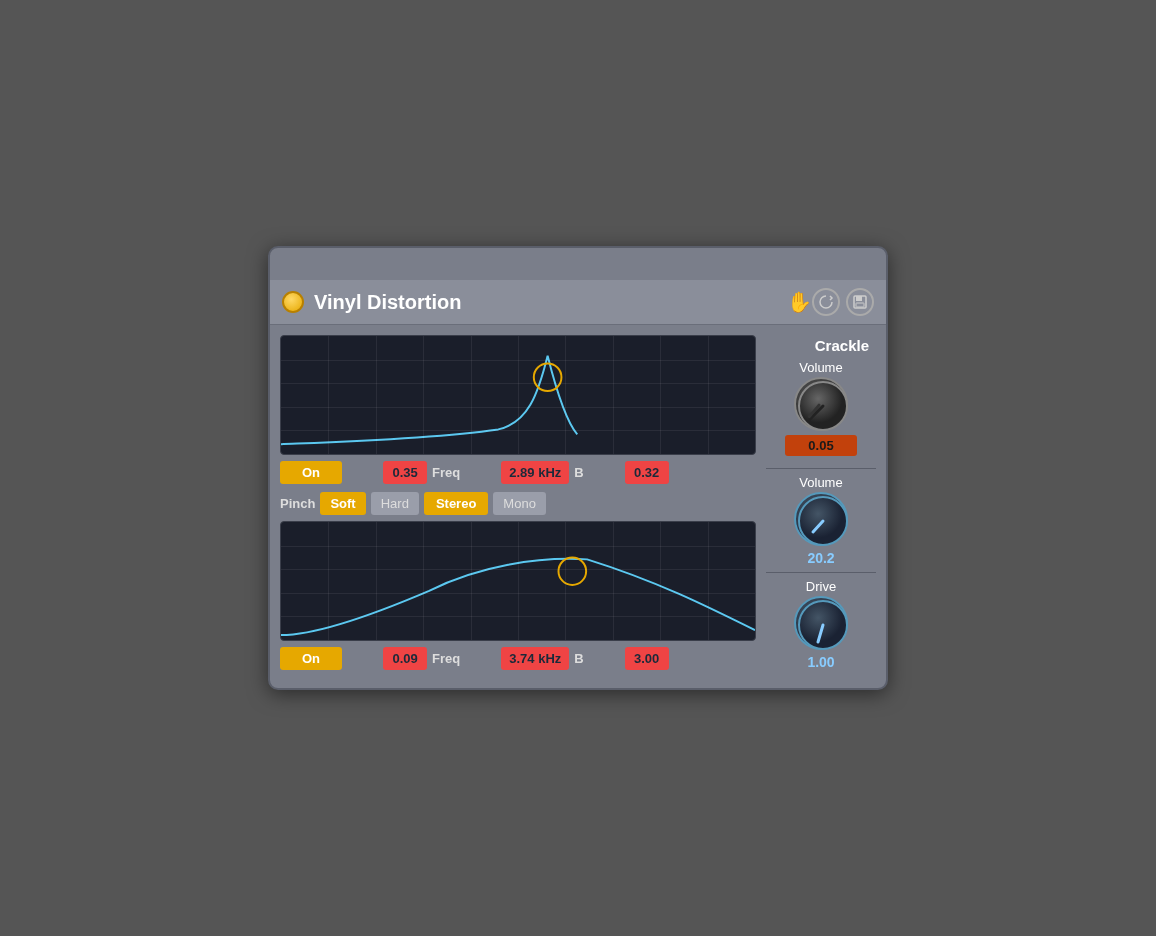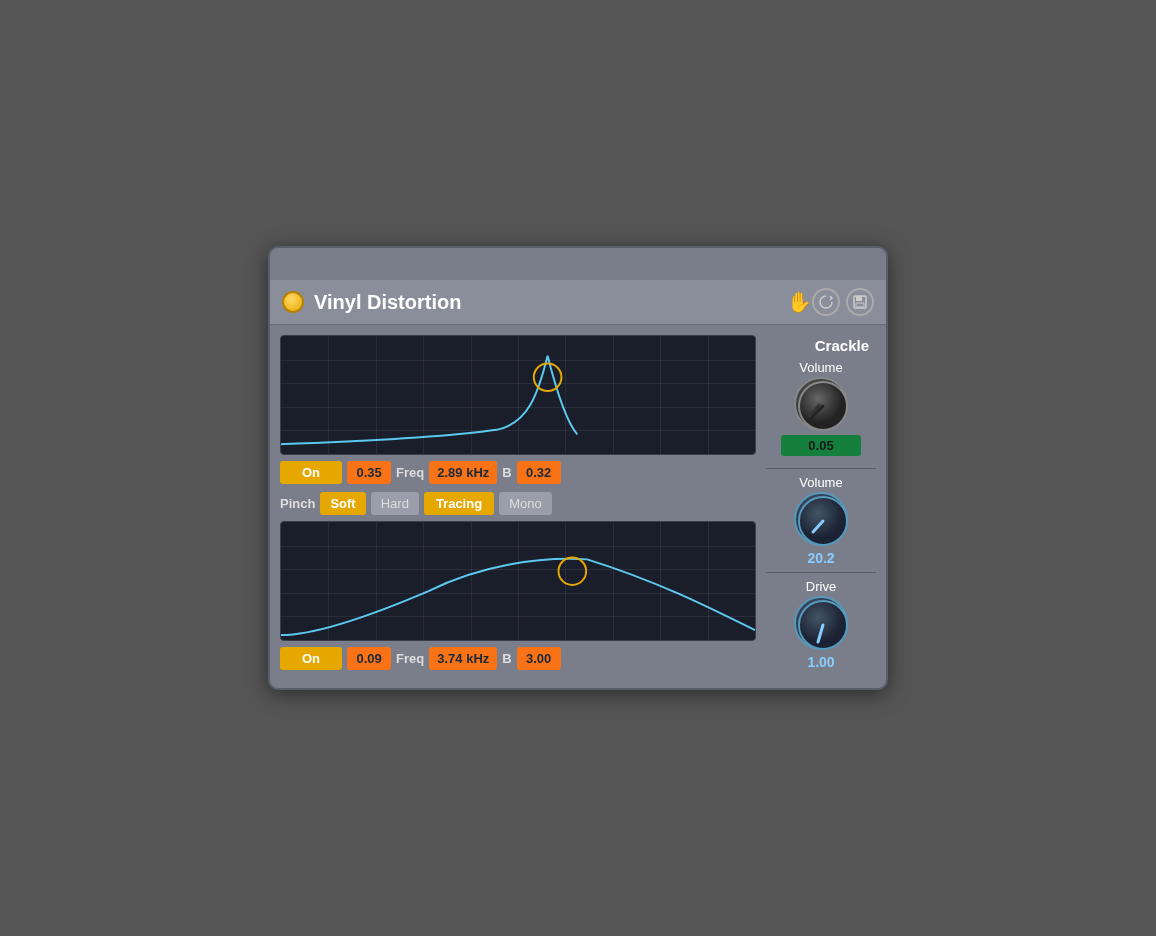--- a/index.html
+++ b/index.html
@@ -104,29 +104,30 @@
       border: none;
       border-radius: 3px;
       padding: 4px 22px;
       font-size: 13px;
       font-weight: bold;
       cursor: pointer;
       min-width: 36px;
       text-align: center;
     }
     .value-box {
-      background: #f97316;
+      background: #ef4444;
       color: #1a2a3a;
       border: none;
       border-radius: 3px;
       padding: 4px 8px;
       font-size: 13px;
       font-weight: bold;
       min-width: 44px;
       text-align: center;
+      margin-left: 36px;
     }
     .label-text {
       color: #ddd;
       font-size: 13px;
       font-weight: bold;
     }
     .pinch-row {
       display: flex;
       align-items: center;
       gap: 5px;
@@ -203,28 +204,28 @@
       width: 3px;
       height: 18px;
       background: #333;
       left: 50%;
       transform-origin: bottom center;
       bottom: 50%;
       margin-left: -1.5px;
       border-radius: 2px;
     }
     .knob-value-box {
-      background: #15803d;
+      background: #c2410c;
       color: #1a1a1a;
       border-radius: 3px;
       padding: 3px 8px;
       font-size: 13px;
       font-weight: bold;
       text-align: center;
-      width: 80px;
+      width: 72px;
       margin-bottom: 6px;
     }
     .knob-value-dark {
       color: #88ccff;
       font-size: 14px;
       font-weight: bold;
       text-align: center;
     }
     .density-knob .knob {
       background: radial-gradient(circle at 40% 35%, #445566, #1a2233);
@@ -313,21 +314,21 @@
         <span class="label-text">Freq</span>
         <div class="value-box">2.89 kHz</div>
         <span class="label-text">B</span>
         <div class="value-box">0.32</div>
       </div>
 
       <div class="pinch-row">
         <span class="label-text">Pinch</span>
         <button class="btn-soft-active">Soft</button>
         <button class="btn-inactive">Hard</button>
-        <button class="btn-stereo-active">Tracing</button>
+        <button class="btn-stereo-active">Stereo</button>
         <button class="btn-inactive">Mono</button>
       </div>
 
       <div class="graph-container">
         <div class="grid-line-v" style="left:10%"></div>
         <div class="grid-line-v" style="left:20%"></div>
         <div class="grid-line-v" style="left:30%"></div>
         <div class="grid-line-v" style="left:40%"></div>
         <div class="grid-line-v" style="left:50%"></div>
         <div class="grid-line-v" style="left:60%"></div>

